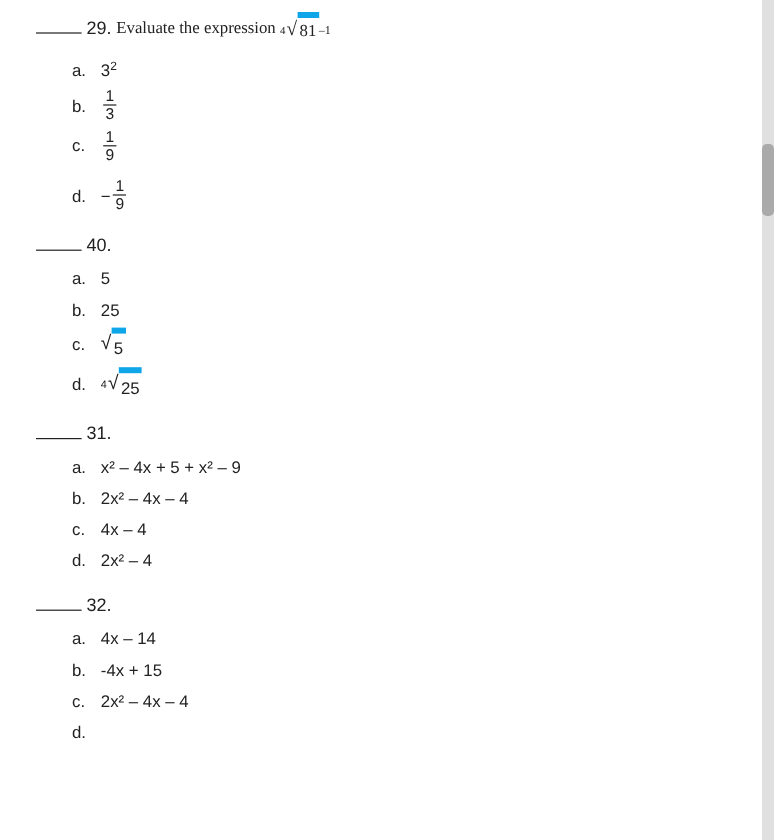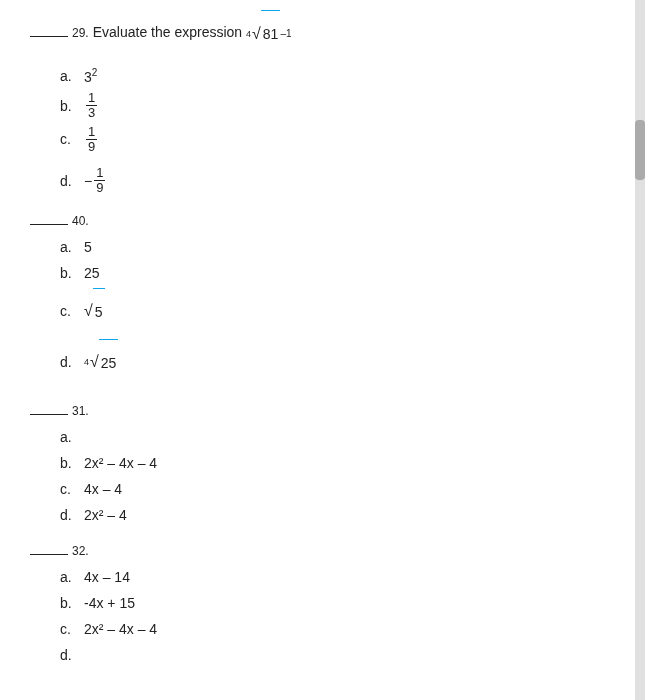--- a/index.html
+++ b/index.html
@@ -43,20 +43,21 @@
     }
     .blank {
       display: inline-block;
       width: 38px;
       border-bottom: 1px solid #222;
       margin-right: 4px;
       vertical-align: bottom;
     }
     .question-text {
       font-size: 14px;
+      font-family: Liberation Serif, serif;
     }
     .choices {
       padding-left: 30px;
     }
     .choice {
       display: flex;
       align-items: center;
       margin-bottom: 4px;
       min-height: 22px;
     }
@@ -107,27 +108,27 @@
     .radical-index {
       font-size: 9px;
       vertical-align: super;
       margin-right: 1px;
     }
     .radical-sign {
       font-size: 16px;
       line-height: 1;
     }
     .radical-content {
-      border-top: 1px solid #0ea5e9;
-      padding: 15px 2px;
+      border-top: 5px solid #0ea5e9;
+      padding: 4px 2px;
       font-size: 14px;
     }
     .q-number {
       margin-right: 4px;
-      font-size: 12px;
+      font-size: 15px;
     }
   </style>
 </head>
 <body>
 
 <div class="question-block">
   <div class="question-line">
     <span class="blank"></span>
     <span class="q-number">29.</span>
     <span class="question-text">
@@ -221,20 +222,21 @@
 </div>
 
 <div class="question-block">
   <div class="question-line">
     <span class="blank"></span>
     <span class="q-number">31.</span>
   </div>
   <div class="choices">
     <div class="choice">
       <span class="choice-letter">a.</span>
+      <span class="choice-value">x² – 4x + 5 + x² – 9</span>
     </div>
     <div class="choice">
       <span class="choice-letter">b.</span>
       <span class="choice-value">2x² – 4x – 4</span>
     </div>
     <div class="choice">
       <span class="choice-letter">c.</span>
       <span class="choice-value">4x – 4</span>
     </div>
     <div class="choice">

